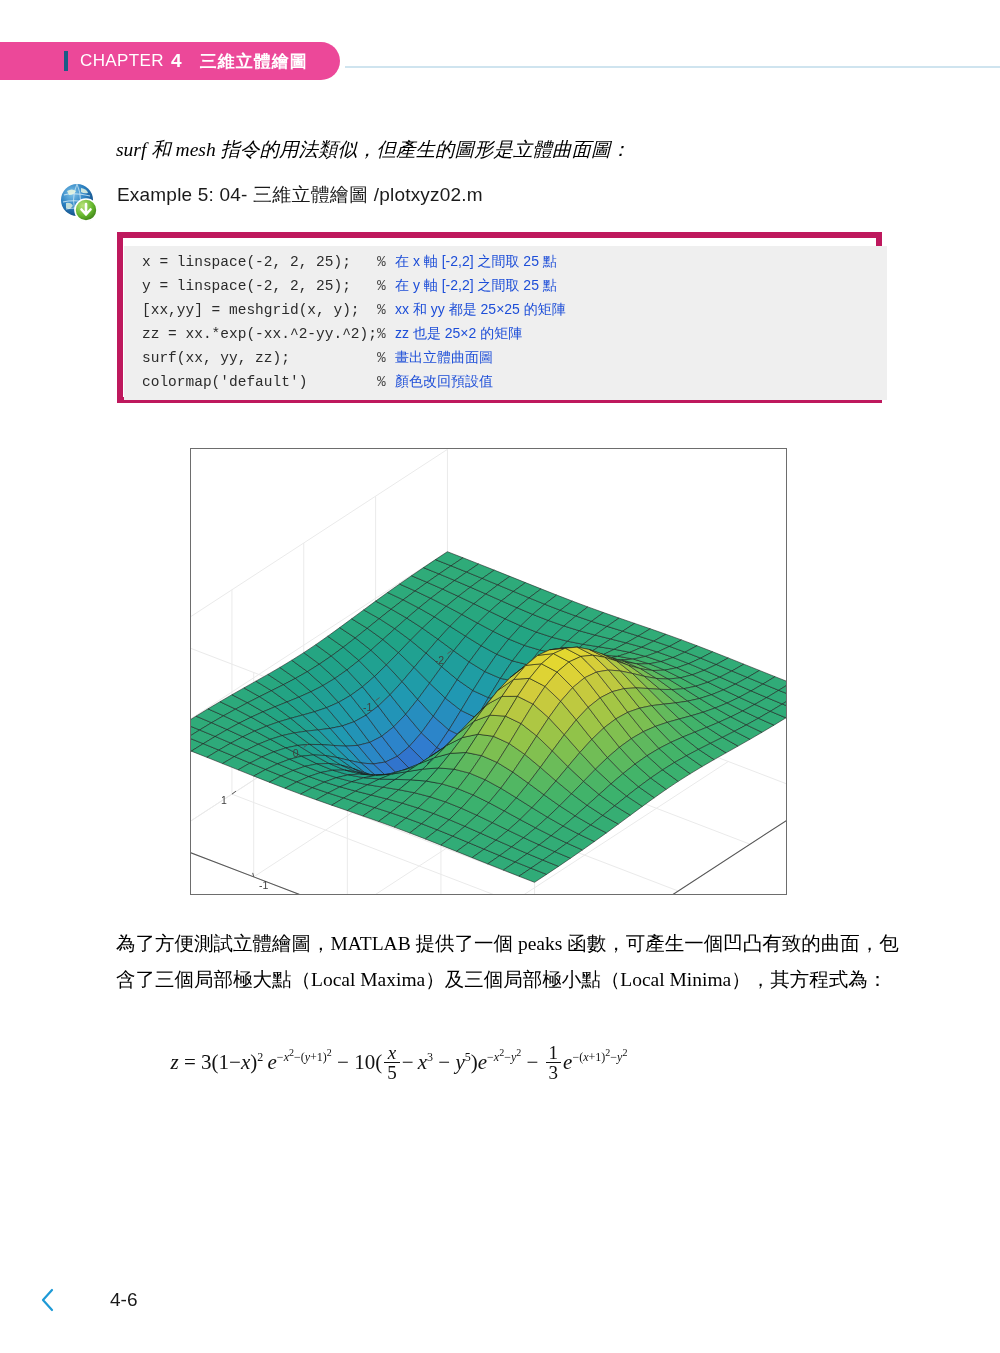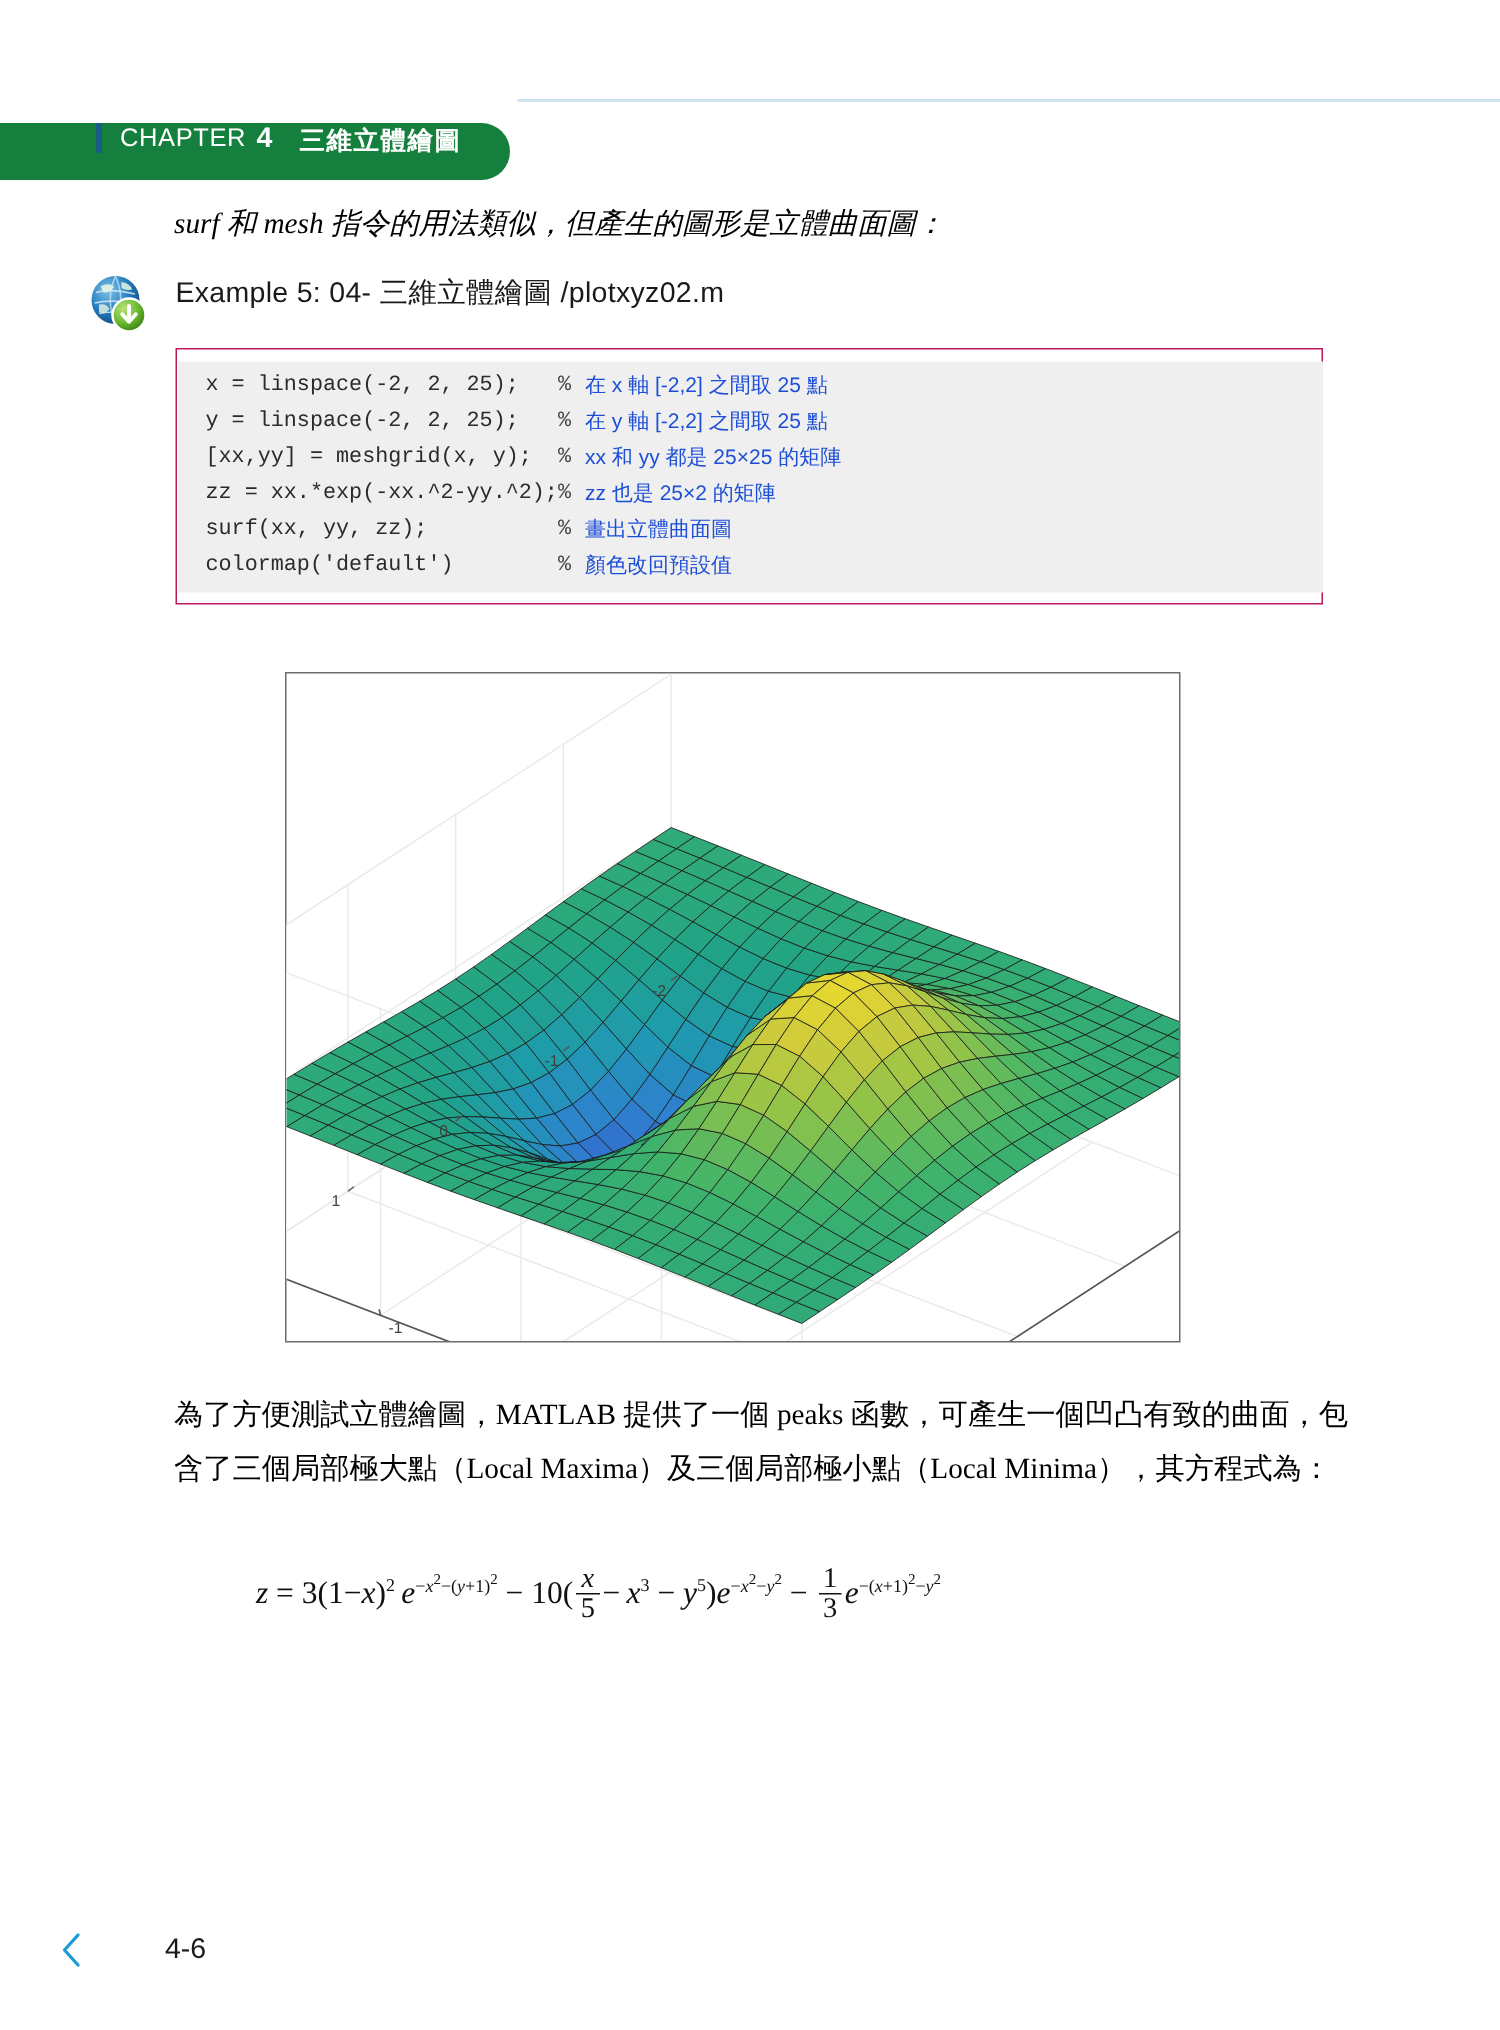--- a/index.html
+++ b/index.html
@@ -8,24 +8,24 @@
     background:#ffffff;
     font-family:"Liberation Serif", serif;
     position:relative;
     overflow:hidden;
   }
 
   
   #chapter-header {
     position:absolute; left:0; top:42px;
     width:340px; height:38px;
-    background:#15803d;
+    background:#ec4899;
     border-top-right-radius:19px;
     border-bottom-right-radius:19px;
-    display:flex; margin-top:40px;
+    display:flex; align-items:center;
   }
   #header-rule {
     position:absolute; left:345px; top:66px;
     width:655px; height:2px;
     background:#cfe4ef;
   }
   .hdr-tick {
     width:4px; height:20px; background:#1a5c86;
     margin-left:64px; margin-right:12px; flex:none;
   }
@@ -60,21 +60,21 @@
   #example-heading-text {
     margin-left:18px;
     font-family:"Liberation Sans", sans-serif;
     font-size:19px; color:#1a1a1a; letter-spacing:.2px;
   }
 
   
   #code-block {
     position:absolute; left:117px; top:232px;
     width:765px; height:171px;
-    border:1px solid #be185d;
+    border:6px solid #be185d;
     background:#ffffff;
     box-sizing:border-box;
   }
   #code-inner {
     position:absolute; left:1px; top:8px;
     width:763px; height:154px;
     background:#efefef;
     padding:4px 0 4px 0;
     box-sizing:border-box;
   }

